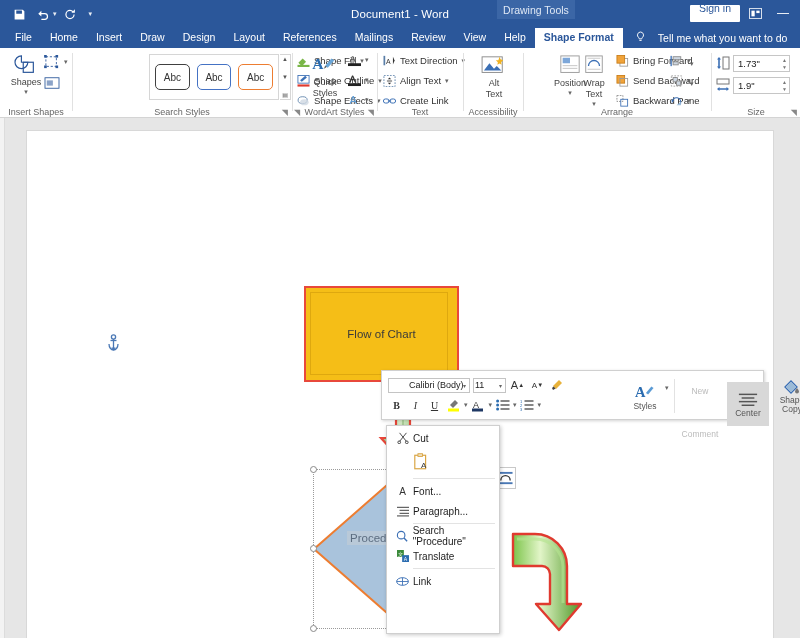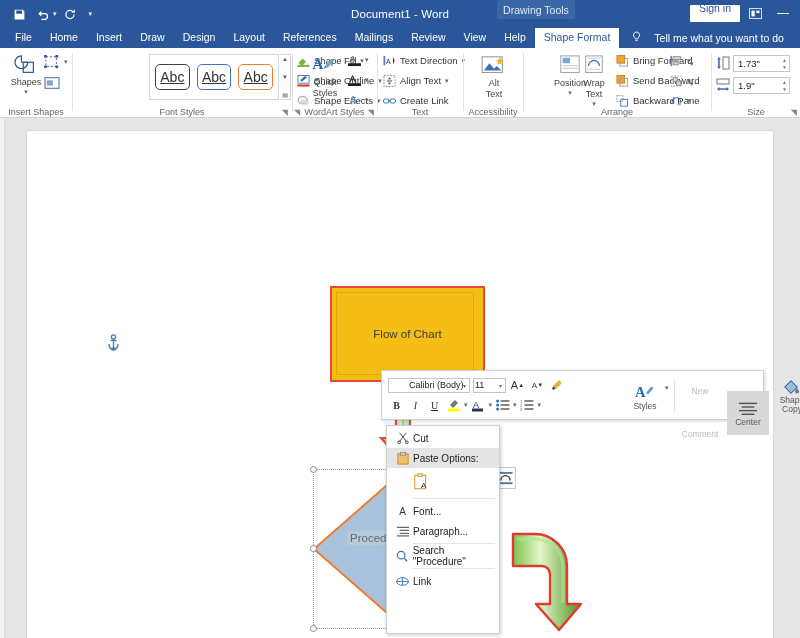--- a/index.html
+++ b/index.html
@@ -48,21 +48,21 @@
 
   
   .tabstrip {
     position:absolute; left:0; top:28px; width:800px; height:20px;
     background:#2b579a; display:flex; align-items:flex-end; padding-left:6px;
   }
   .tab {
     font-size:10.5px; color:#fff; padding:3px 9px 4px 9px; line-height:1.2;
     height:20px; display:flex; align-items:center; white-space:nowrap;
   }
-  .tab.active { background:#fff; color:#2b579a; font-weight:normal; }
+  .tab.active { background:#fff; color:#2b579a; font-weight:bold; }
   .tellme {
     display:flex; align-items:center; gap:12px; color:#fff; font-size:10.5px;
     padding-left:12px; height:20px;
   }
   .tellme .bulb { display:inline-block; }
 
   
   .ribbon {
     position:absolute; left:0; top:48px; width:800px; height:70px;
     background:#fff; border-bottom:1px solid #d4d4d4;
@@ -86,23 +86,22 @@
   }
   .caret { font-size:7px; color:#666; }
 
   .stylegallery {
     position:absolute; left:76px; top:6px; width:130px; height:46px;
     border:1px solid #d6d6d6; background:#fff; display:flex; align-items:center;
     padding:0 5px; gap:7px;
   }
   .abc {
     width:54px; height:26px; border-radius:5px; display:flex;
-    align-items:center; justify-content:center; font-size:14px; color:#333;
+    align-items:center; justify-content:center; font-size:10px; color:#333;
     background:#fff;
-    text-decoration:underline;
   }
   .abc.d { border:1.5px solid #404040; }
   .abc.b { border:1.5px solid #4472c4; }
   .abc.o { border:1.5px solid #ed7d31; }
   .gal-scroll {
     position:absolute; left:207px; top:6px; width:11px; height:46px;
     border:1px solid #d6d6d6; border-left:0; background:#fff;
     display:flex; flex-direction:column; justify-content:space-between;
     align-items:center; font-size:6px; color:#555; padding:1px 0;
   }
@@ -122,21 +121,21 @@
   .page {
     position:absolute; left:27px; top:13px; width:746px; height:507px;
     background:#fff; box-shadow:0 0 0 1px #d8d8d8;
   }
   .leftrule { position:absolute; left:0; top:0; width:5px; height:520px; background:#f3f3f3; border-right:1px solid #dcdcdc;}
 
   .anchor { position:absolute; left:105px; top:215px; width:17px; height:20px; }
 
   
   .flowbox {
-    position:absolute; left:330px; top:168px; width:155px; height:96px;
+    position:absolute; left:304px; top:168px; width:155px; height:96px;
     background:#f5be17; border:2px solid #e8483b;
     display:flex; align-items:center; justify-content:center;
   }
   .flowbox .inner {
     position:absolute; left:4px; top:4px; right:9px; bottom:5px;
     border:1px solid rgba(180,130,0,.35);
   }
   .flowbox .txt { position:relative; font-size:11.5px; color:#3a3a3a; z-index:2; }
 
   
@@ -339,21 +338,21 @@
       <span class="caret">▾</span>
     </div>
     <div class="smallrow" style="left:224px; top:47px;">
       <svg width="13" height="12" viewBox="0 0 14 14">
           <ellipse cx="6" cy="6" rx="5.3" ry="4" fill="none" stroke="#5a7fa8"></ellipse>
           <ellipse cx="8" cy="8.5" rx="5" ry="3.6" fill="#cfd8e2" opacity=".8"></ellipse>
         </svg>
       <span>Shape Effects</span>
       <span class="caret">▾</span>
     </div>
-    <div class="rgroup-label">Font Styles</div>
+    <div class="rgroup-label">Search Styles</div>
     <div class="dlg-launcher" style="right:3px;">◥</div>
   </div>
   <div class="rsep" style="left:292px;"></div>
 
   <div class="rgroup" style="left:293px; width:83px;">
     <div class="bigbtn" style="left:10px; top:6px; width:44px;">
       <svg width="28" height="22" viewBox="0 0 30 24">
           <text x="1" y="16" font-family="Liberation Serif, serif" font-size="17" fill="#2b6cb0" font-weight="bold">A</text>
           <path fill="#6aa6d8" d="M15 13l7-8 3 2-7 8z"></path>
           <path fill="#444" d="M14 16l1-3 2 1z"></path>
@@ -709,21 +708,21 @@
   <div class="vsep" style="position:absolute; left:292px; top:8px;"></div>
 
   <div style="position:absolute; left:296px; top:4px; width:44px; height:42px;gap:34px;" class="mcol dim">
     <svg width="20" height="17" viewBox="0 0 22 18">
         <path fill="none" stroke="#c8c8c8" stroke-width="1.4" d="M2 2h18v10H8l-4 4v-4H2z"></path>
       </svg>
     <span>New</span>
     <span>Comment</span>
   </div>
 
-  <div style="position:absolute; left:345px; top:20px; width:42px; height:44px;" class="mcol sel">
+  <div style="position:absolute; left:345px; top:11px; width:42px; height:44px;" class="mcol sel">
     <svg width="20" height="18" viewBox="0 0 22 18">
         <rect x="1" y="2" width="20" height="1.6" fill="#555"></rect>
         <rect x="4" y="6" width="14" height="1.6" fill="#555"></rect>
         <rect x="1" y="10" width="20" height="1.6" fill="#555"></rect>
         <rect x="4" y="14" width="14" height="1.6" fill="#555"></rect>
       </svg>
     <span>Center</span>
   </div>
 
   <div style="position:absolute; left:389px; top:3px; width:42px; height:44px;" class="mcol">
@@ -742,29 +741,20 @@
   <div class="ctxitem">
     <span class="ci">
       <svg width="12" height="12" viewBox="0 0 14 14">
           <path fill="none" stroke="#444" stroke-width="1.1" d="M3 1l8 10M11 1L3 11"></path>
           <circle cx="2.6" cy="12" r="1.6" fill="none" stroke="#444" stroke-width="1.1"></circle>
           <circle cx="11.4" cy="12" r="1.6" fill="none" stroke="#444" stroke-width="1.1"></circle>
         </svg>
     </span>
     <span>Cut</span>
   </div>
-  <div class="ctxitem hl">
-    <span class="ci">
-      <svg width="12" height="13" viewBox="0 0 14 15">
-          <rect x="1" y="2" width="12" height="12" fill="#f0c06a" stroke="#b8872f"></rect>
-          <rect x="4" y="0.6" width="6" height="3" fill="#d8d8d8" stroke="#888"></rect>
-        </svg>
-    </span>
-    <span>Paste Options:</span>
-  </div>
   <div class="pasteicon-row">
     <svg width="18" height="18" viewBox="0 0 20 20">
       <rect x="2" y="2.5" width="12" height="15" fill="#fff" stroke="#d9a441" stroke-width="1.3"></rect>
       <rect x="5.5" y="0.8" width="5" height="3" fill="#f0e0c0" stroke="#d9a441"></rect>
       <text x="9" y="17" font-family="Liberation Sans, sans-serif" font-size="9" fill="#333">A</text>
     </svg>
   </div>
   <div class="ctxsep"></div>
   <div class="ctxitem">
     <span class="ci" style="font-size:10px;color:#333;">A</span>
@@ -784,20 +774,31 @@
   <div class="ctxsep"></div>
   <div class="ctxitem">
     <span class="ci">
       <svg width="12" height="12" viewBox="0 0 14 14">
           <circle cx="6" cy="6" r="4.4" fill="none" stroke="#3b6fb5" stroke-width="1.3"></circle>
           <path stroke="#3b6fb5" stroke-width="1.6" d="M9.3 9.3L13 13"></path>
         </svg>
     </span>
     <span>Search "Procedure"</span>
   </div>
+  <div class="ctxitem">
+    <span class="ci">
+      <svg width="12" height="12" viewBox="0 0 14 14">
+          <rect x="0" y="0" width="8" height="8" fill="#3b8a3b"></rect>
+          <text x="1.3" y="6.5" font-size="6" fill="#fff" font-family="Liberation Sans, sans-serif">文</text>
+          <rect x="6" y="6" width="8" height="8" fill="#2b6cb0"></rect>
+          <text x="8" y="12.5" font-size="6" fill="#fff" font-family="Liberation Sans, sans-serif">A</text>
+        </svg>
+    </span>
+    <span>Translate</span>
+  </div>
   <div class="ctxsep"></div>
   <div class="ctxitem">
     <span class="ci">
       <svg width="13" height="11" viewBox="0 0 15 12">
           <ellipse cx="7.5" cy="6" rx="6.8" ry="4.4" fill="none" stroke="#3b6fb5" stroke-width="1.1"></ellipse>
           <path stroke="#3b6fb5" stroke-width="1" d="M0.8 6h13.4M7.5 1.6v8.8"></path>
         </svg>
     </span>
     <span>Link</span>
   </div>

